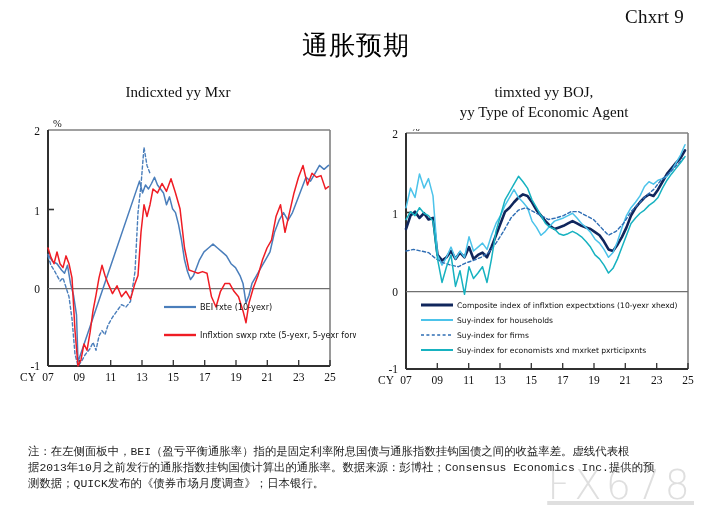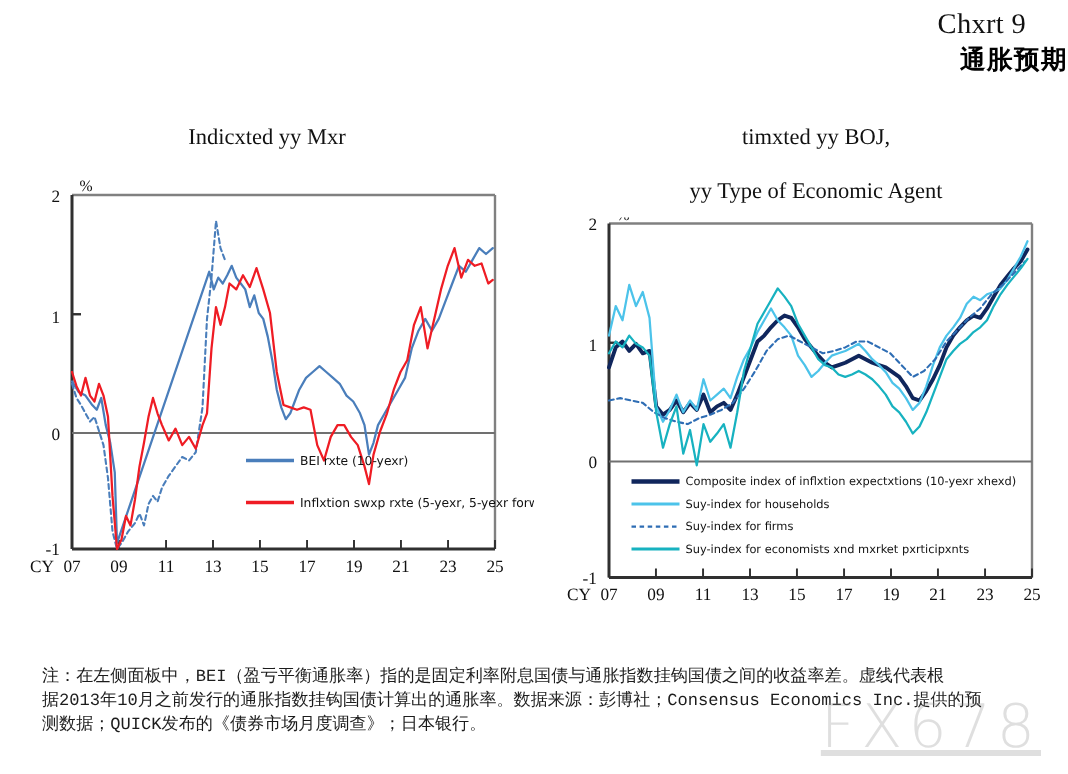--- a/index.html
+++ b/index.html
@@ -17,24 +17,24 @@
     position: absolute;
     top: 6px; right: 28px;
     font-size: 19px;
     font-family: "Liberation Serif", serif;
     color: #111;
     letter-spacing: 0.2px;
   }
   .main-title {
     position: absolute;
     top: 28px; left: 0; right: 0;
-    text-align: right;
+    text-align: center;
     font-family: "DejaVu Sans", sans-serif;
-    font-weight: bold;
-    font-size: 17px;
+    font-weight: normal;
+    font-size: 26px;
     color: #000;
     letter-spacing: 1px;
   }
   .panels {
     position: absolute;
     top: 82px; left: 0;
     width: 620px; height: 340px;
   }
   .panel {
     position: absolute;
@@ -45,21 +45,21 @@
   .panel-left { left: 0; }
   .panel-right { left: 366px; }
   .panel-title {
     text-align: center;
     font-size: 15px;
     font-family: "Liberation Serif", serif;
     line-height: 1.35;
     color: #111;
     padding: 0 26px;
   }
-  .panel-title .l2 { display: block; margin-top: 16px; }
+  .panel-title .l2 { display: block; }
   .plot-wrap {
     position: relative;
     margin-top: 6px;
   }
   svg { display: block; }
   .notes {
     position: absolute;
     left: 28px; top: 444px;
     width: 600px;
     font-family: Liberation Mono, monospace;

